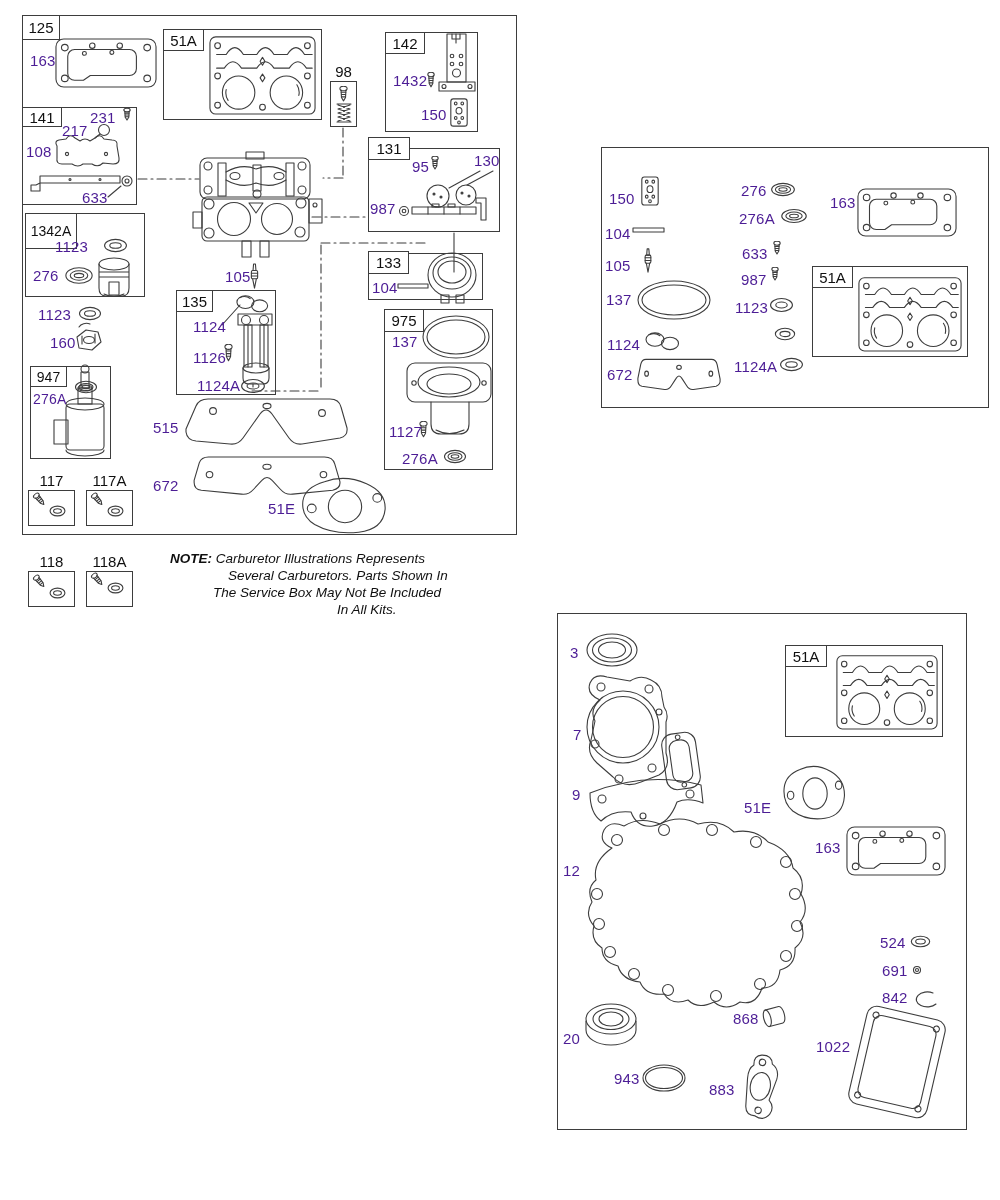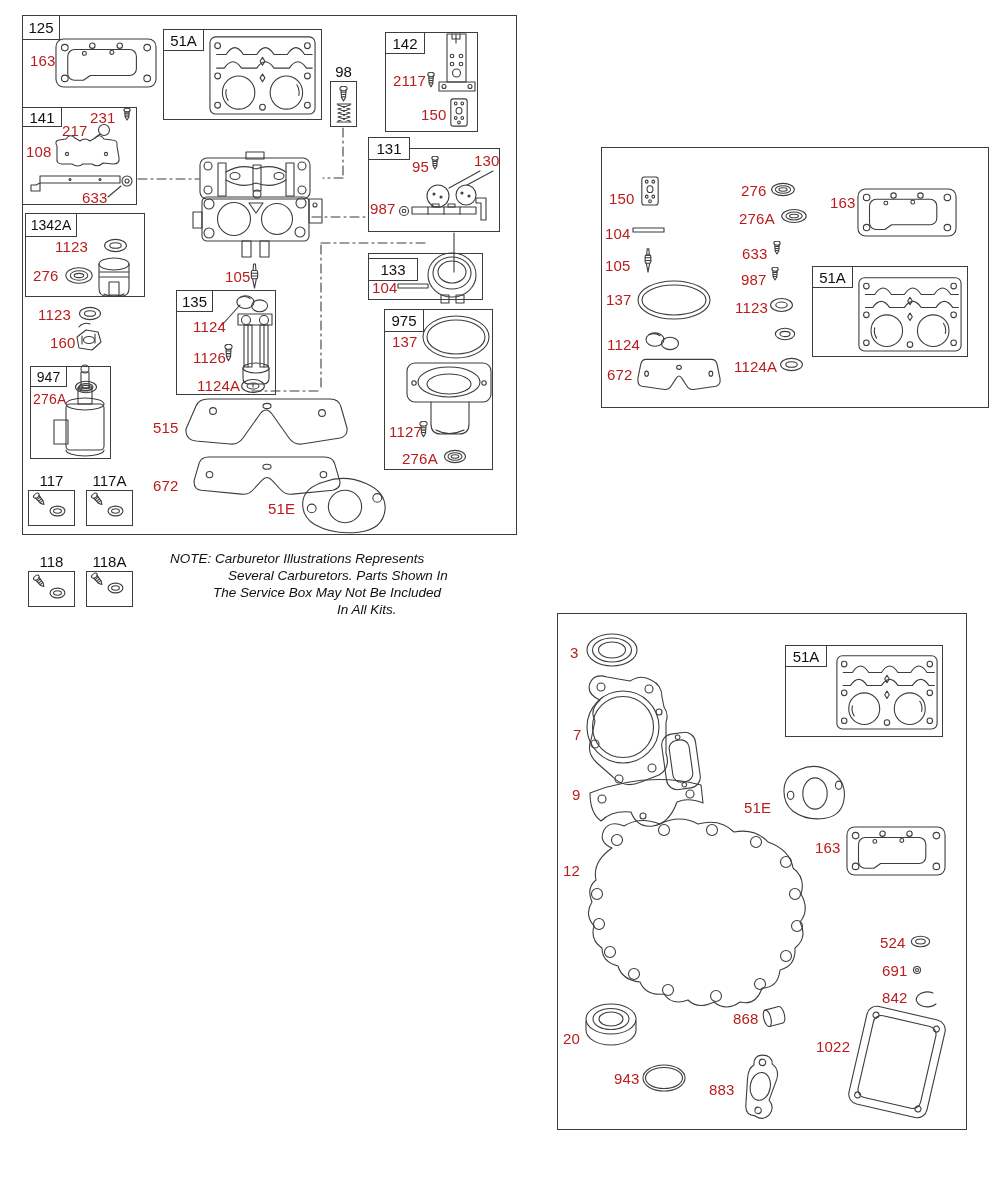--- a/index.html
+++ b/index.html
@@ -3,25 +3,25 @@
 <meta charset="utf-8">
 <style>
   html,body{margin:0;padding:0;background:#ffffff}
   .canvas{position:relative;width:1000px;height:1200px;background:#ffffff;
           font-family:"Liberation Sans",sans-serif;overflow:hidden}
   svg.art{position:absolute;left:0;top:0}
   svg.art *{vector-effect:non-scaling-stroke}
   .box{position:absolute;border:1.3px solid #3d3d3d;box-sizing:border-box}
   .tag{position:absolute;border:1.3px solid #3d3d3d;background:#ffffff;box-sizing:border-box;
        display:flex;align-items:center;justify-content:center;font-size:15px;color:#101010}
-  .lbl{position:absolute;font-size:15px;color:#b91c1c;white-space:nowrap;letter-spacing:.2px}
+  .lbl{position:absolute;font-size:15px;color:#4c1d95;white-space:nowrap;letter-spacing:.2px}
   .titlebar{position:absolute;border-bottom:1.3px solid #3d3d3d;box-sizing:border-box;
        display:flex;align-items:center;justify-content:center;font-size:15.5px;color:#101010;letter-spacing:.4px}
   .note-line{position:absolute;font-size:13.5px;font-style:italic;color:#101010;white-space:nowrap}
-  .note-line b{font-weight:normal}
+  .note-line b{font-weight:bold}
 </style>
 </head>
 <body>
 
 <div class="canvas">
 
 <svg class="art" width="1000" height="1200" viewBox="0 0 1000 1200">
   <defs>
     <symbol id="oring" viewBox="0 0 24 16" preserveAspectRatio="none">
       <ellipse cx="12" cy="8" rx="10.5" ry="6.5"></ellipse>
@@ -403,25 +403,25 @@
 
 <div class="box" style="left:22px;top:107px;width:115px;height:98px"></div>
 <div class="tag" style="left:22px;top:107px;width:40px;height:20px">141</div>
 <div class="lbl" style="left:90px;top:109px">231</div>
 <div class="lbl" style="left:62px;top:122px">217</div>
 <div class="lbl" style="left:26px;top:143px">108</div>
 <div class="lbl" style="left:82px;top:189px">633</div>
 
 <div class="box" style="left:385px;top:32px;width:93px;height:100px"></div>
 <div class="tag" style="left:385px;top:32px;width:40px;height:22px">142</div>
-<div class="lbl" style="left:393px;top:72px">2117</div>
+<div class="lbl" style="left:393px;top:72px">1432</div>
 <div class="lbl" style="left:421px;top:106px">150</div>
 
 <div class="box" style="left:25px;top:213px;width:120px;height:84px"></div>
-<div class="tag" style="left:25px;top:213px;width:52px;height:24px;font-size:14px">1342A</div>
+<div class="tag" style="left:25px;top:213px;width:52px;height:36px;font-size:14px">1342A</div>
 <div class="lbl" style="left:55px;top:238px">1123</div>
 <div class="lbl" style="left:33px;top:267px">276</div>
 
 <div class="lbl" style="left:38px;top:306px">1123</div>
 <div class="lbl" style="left:50px;top:334px">160</div>
 
 <div class="box" style="left:30px;top:366px;width:81px;height:93px"></div>
 <div class="tag" style="left:30px;top:366px;width:37px;height:21px;font-size:14px">947</div>
 <div class="lbl" style="left:33px;top:391px;font-size:14px">276A</div>
 
@@ -430,21 +430,21 @@
 <div class="box" style="left:86px;top:470px;width:47px;height:56px"></div>
 <div class="tag" style="left:86px;top:470px;width:47px;height:21px;border-width:0 0 1.3px 0">117A</div>
 
 <div class="box" style="left:368px;top:148px;width:132px;height:84px"></div>
 <div class="tag" style="left:368px;top:137px;width:42px;height:23px">131</div>
 <div class="lbl" style="left:412px;top:158px">95</div>
 <div class="lbl" style="left:474px;top:152px">130</div>
 <div class="lbl" style="left:370px;top:200px">987</div>
 
 <div class="box" style="left:368px;top:253px;width:115px;height:47px"></div>
-<div class="tag" style="left:368px;top:258px;width:50px;height:23px">133</div>
+<div class="tag" style="left:368px;top:251px;width:41px;height:23px">133</div>
 <div class="lbl" style="left:372px;top:279px">104</div>
 
 <div class="box" style="left:176px;top:290px;width:100px;height:105px"></div>
 <div class="tag" style="left:176px;top:290px;width:37px;height:22px">135</div>
 <div class="lbl" style="left:193px;top:318px">1124</div>
 <div class="lbl" style="left:193px;top:349px">1126</div>
 <div class="lbl" style="left:197px;top:377px">1124A</div>
 <div class="lbl" style="left:225px;top:268px">105</div>
 
 <div class="box" style="left:384px;top:309px;width:109px;height:161px"></div>

